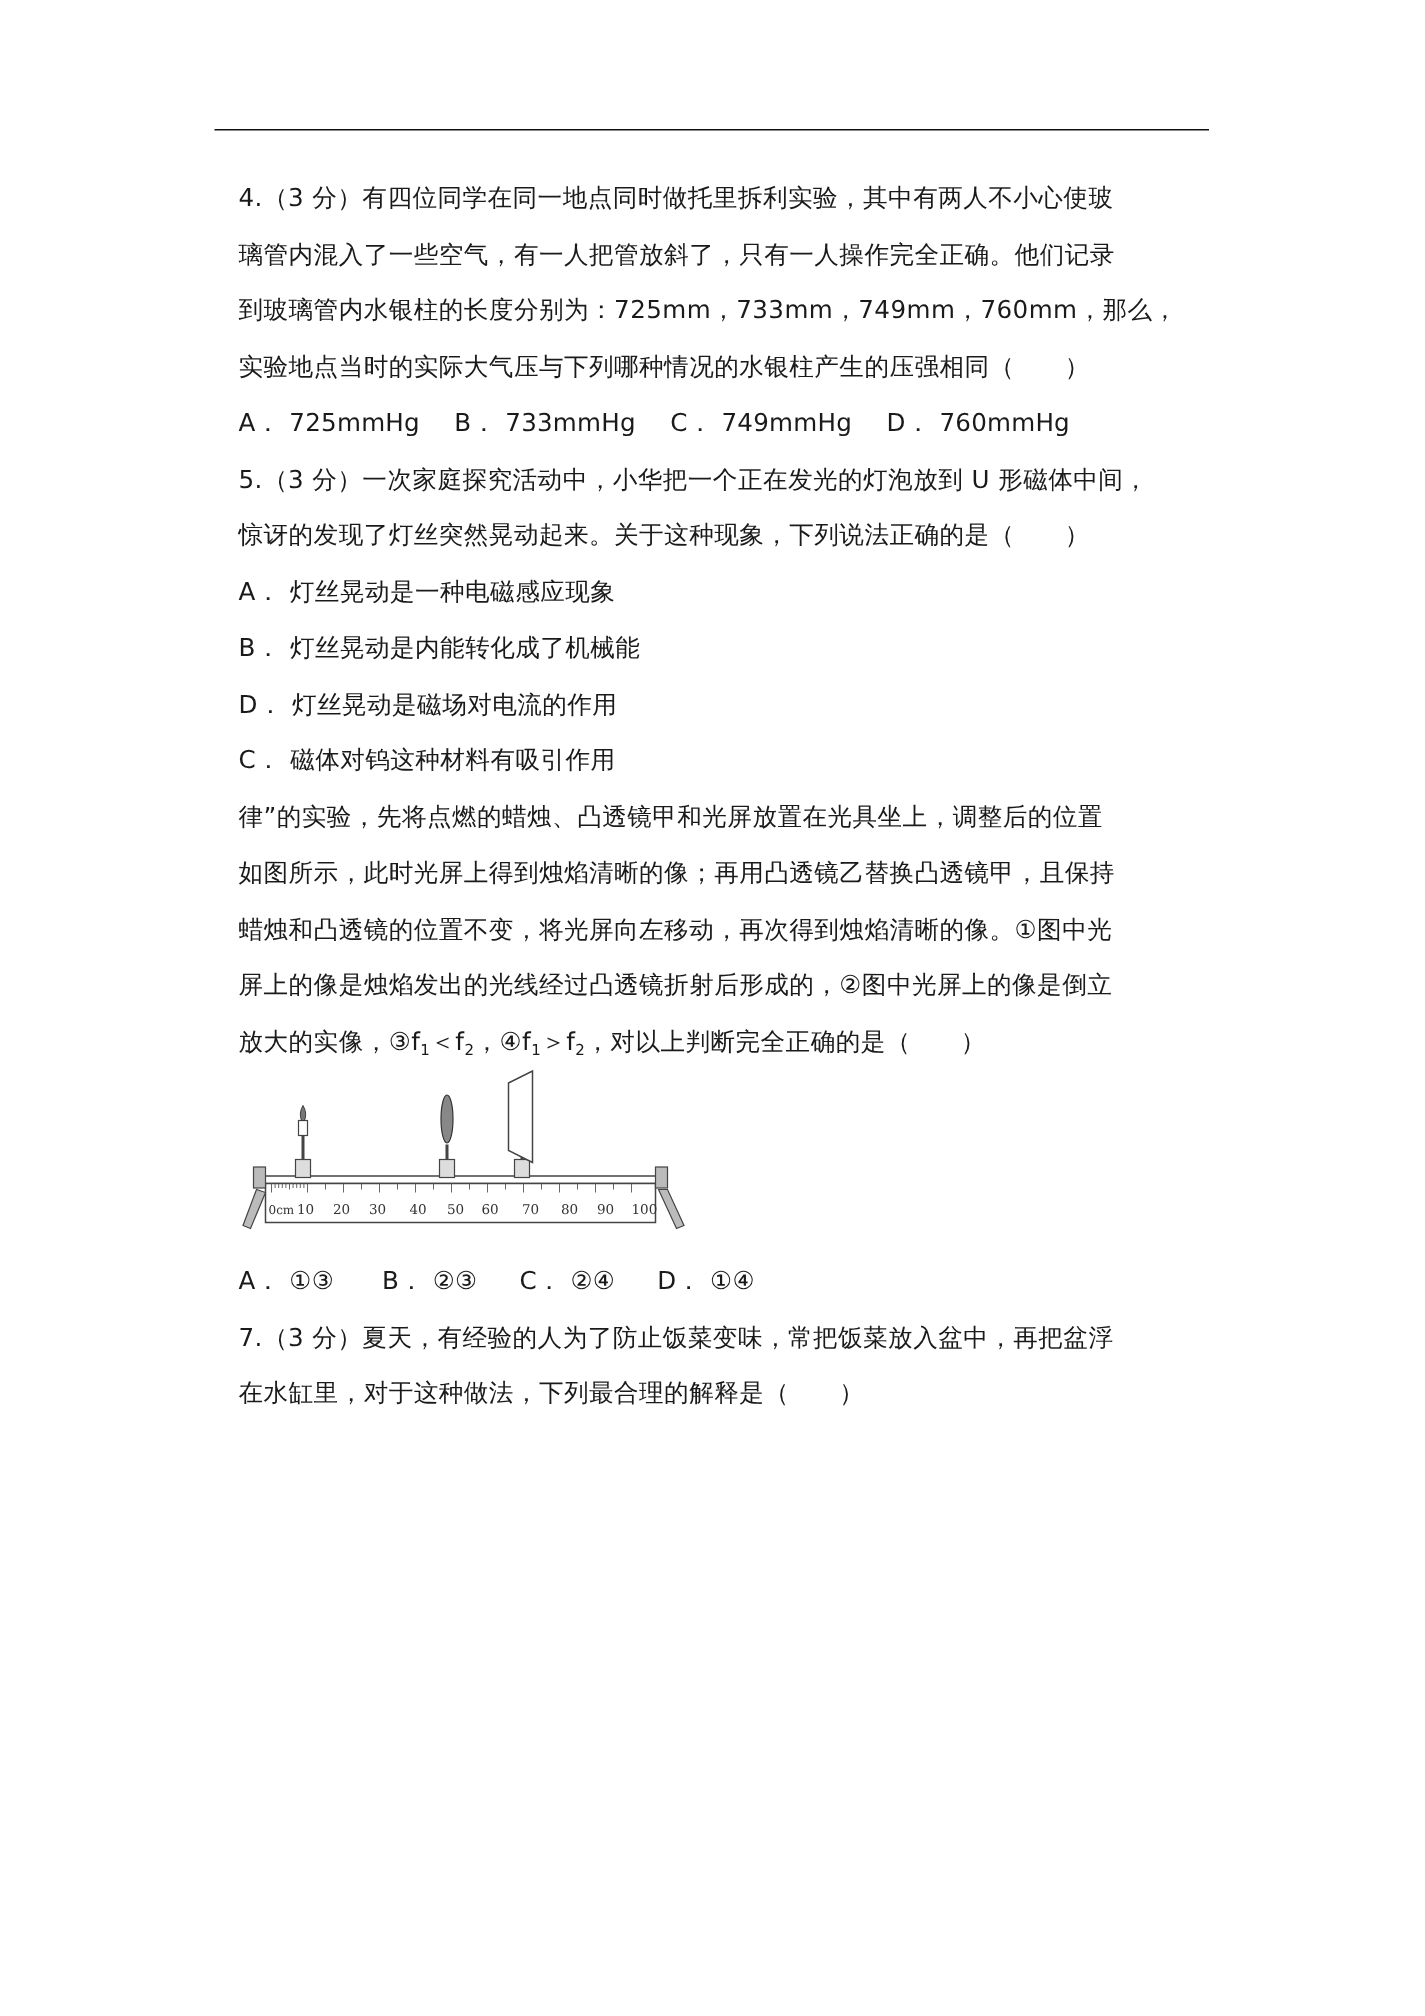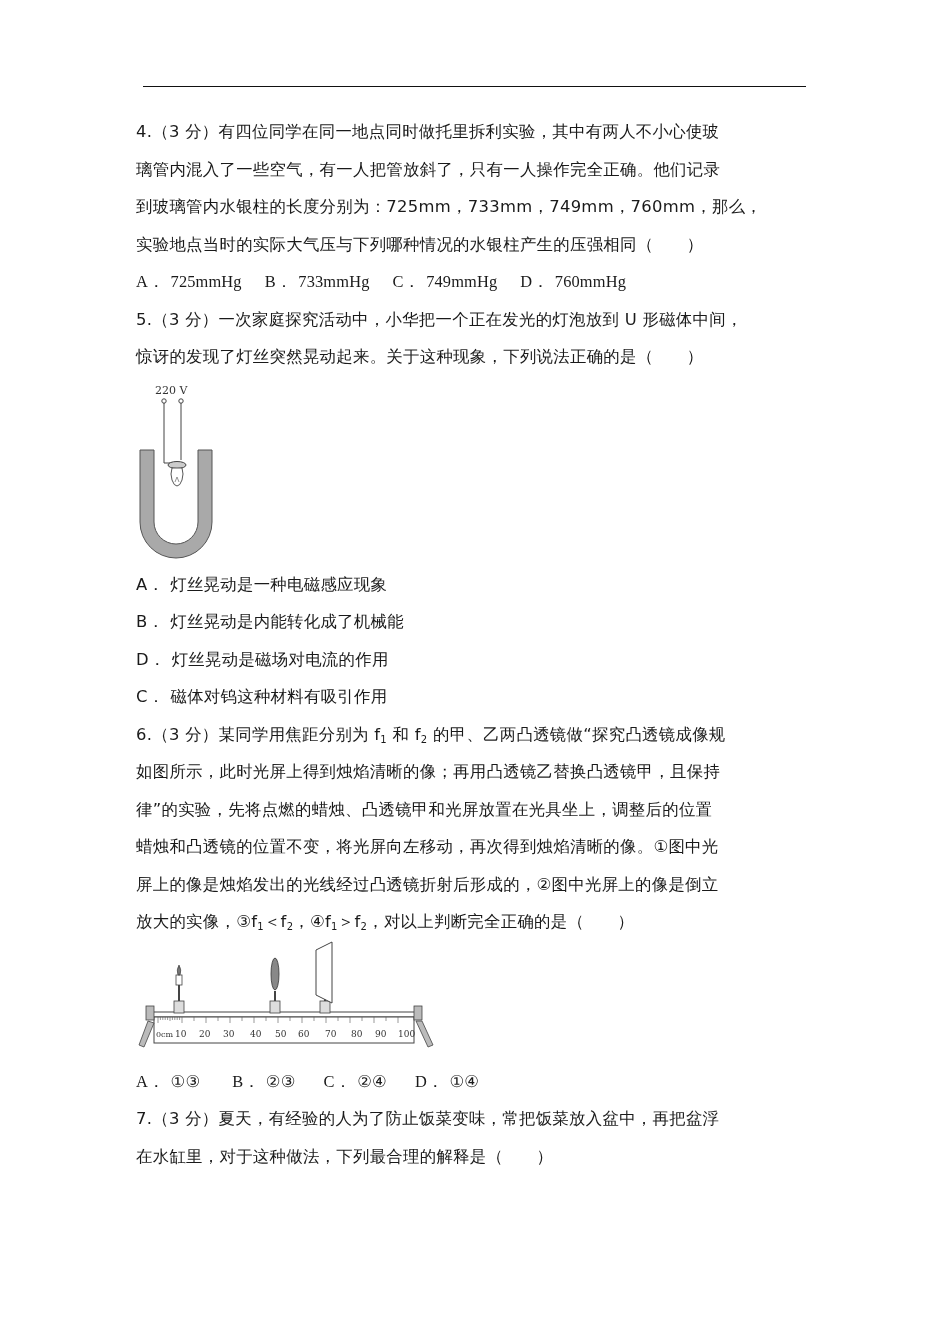--- a/index.html
+++ b/index.html
@@ -1,22 +1,22 @@
 <!DOCTYPE html>
 <html><head>
   <meta charset="utf-8">
   <style>
     html, body { margin: 0; padding: 0; background: #ffffff; }
     body { width: 950px; height: 1344px; position: relative; overflow: hidden;
       font-family: "DejaVu Sans", "Liberation Sans", sans-serif; color: #1a1a1a; }
     .rule { position: absolute; left: 143px; top: 86px; width: 663px; height: 0; border-top: 1.5px solid #111; }
-    .page { position: absolute; left: 136px; top: 113px; width: 665px; }
+    .page { position: absolute; left: 159px; top: 113px; width: 665px; }
     .line { height: 37.5px; line-height: 37.5px; font-size: 16.4px; white-space: nowrap; letter-spacing: 0.15px; }
     .opts { display: flex; gap: 0; }
-    .opt { margin-right: 23px; font-family: Liberation Serif, serif; }
+    .opt { margin-right: 23px; }
     .opt-label { margin-right: 6px; }
     sub { font-size: 10px; vertical-align: -3px; line-height: 0; }
     .fig1 { width: 120px; height: 180px; margin: 6px 0 4px 0; position: relative; }
     .fig2 { width: 300px; height: 122px; margin: 0; position: relative; }
     .stem { letter-spacing: 0.3px; }
     .fig-label { font-family: "DejaVu Serif", "Liberation Serif", serif; font-size: 11px; fill: #333; }
   </style>
 </head>
 <body>
 
@@ -34,50 +34,30 @@
       <span class="opt"><span class="opt-label">B．</span><span>733mmHg</span></span>
       <span class="opt"><span class="opt-label">C．</span><span>749mmHg</span></span>
       <span class="opt"><span class="opt-label">D．</span><span>760mmHg</span></span>
     </div>
   </div>
 
   <div>
     <div class="line stem"><span>5</span>.<span>（3 分）</span><span>一次家庭探究活动中，小华把一个正在发光的灯泡放到 U 形磁体中间，</span></div>
     <div class="line stem">惊讶的发现了灯丝突然晃动起来。关于这种现象，下列说法正确的是（　　）</div>
 
-    <div class="fig1">
-      <svg width="120" height="180" viewBox="0 0 120 180">
-        <text x="19" y="12" class="fig-label">220 V</text>
-
-        <circle cx="28" cy="19" r="2.2" fill="none" stroke="#444" stroke-width="1"></circle>
-        <circle cx="45" cy="19" r="2.2" fill="none" stroke="#444" stroke-width="1"></circle>
-
-        <line x1="28" y1="21" x2="28" y2="81" stroke="#444" stroke-width="1"></line>
-        <line x1="28" y1="81" x2="39" y2="81" stroke="#444" stroke-width="1"></line>
-        <line x1="45" y1="21" x2="45" y2="78" stroke="#444" stroke-width="1"></line>
-
-        <path d="M4,68 L18,68 L18,140 A22,22 0 0 0 62,140 L62,68 L76,68 L76,140 A36,36 0 0 1 4,140 Z" fill="#a9a9a9" stroke="#555" stroke-width="1"></path>
-
-        <ellipse cx="41" cy="83" rx="9" ry="3.5" fill="#ccc" stroke="#444" stroke-width="1"></ellipse>
-
-        <path d="M36,86 Q34,92 36,98 Q38,104 41,104 Q44,104 46,98 Q48,92 46,86 Z" fill="#fff" stroke="#444" stroke-width="0.9"></path>
-        <path d="M39,100 L41,95 L43,100" fill="none" stroke="#666" stroke-width="0.7"></path>
-      </svg>
-    </div>
 
     <div class="line stem"><span class="opt-label">A．</span><span>灯丝晃动是一种电磁感应现象</span></div>
     <div class="line stem"><span class="opt-label">B．</span><span>灯丝晃动是内能转化成了机械能</span></div>
     <div class="line stem"><span class="opt-label">D．</span><span>灯丝晃动是磁场对电流的作用</span></div>
     <div class="line stem"><span class="opt-label">C．</span><span>磁体对钨这种材料有吸引作用</span></div>
   </div>
 
   <div>
-    <div class="line stem"><span>6</span>.<span>（3 分）</span><span>某同学用焦距分别为 f</span><sub>1</sub><span> 和 f</span><sub>2</sub><span> 的甲、乙两凸透镜做“探究凸透镜成像规</span></div>
+    <div class="line stem">律”的实验，先将点燃的蜡烛、凸透镜甲和光屏放置在光具坐上，调整后的位置</div>
     <div class="line stem">如图所示，此时光屏上得到烛焰清晰的像；再用凸透镜乙替换凸透镜甲，且保持</div>
-    <div class="line stem">律”的实验，先将点燃的蜡烛、凸透镜甲和光屏放置在光具坐上，调整后的位置</div>
     <div class="line stem">蜡烛和凸透镜的位置不变，将光屏向左移动，再次得到烛焰清晰的像。①图中光</div>
     <div class="line stem">屏上的像是烛焰发出的光线经过凸透镜折射后形成的，②图中光屏上的像是倒立</div>
     <div class="line stem"><span>放大的实像，③f</span><sub>1</sub><span>＜f</span><sub>2</sub><span>，④f</span><sub>1</sub><span>＞f</span><sub>2</sub><span>，对以上判断完全正确的是（　　）</span></div>
 
     <div class="fig2">
       <svg width="300" height="122" viewBox="0 0 300 122">
 
         <rect x="14" y="71" width="268" height="5" fill="#fff" stroke="#444" stroke-width="1"></rect>
 
         <rect x="18" y="76" width="260" height="26" fill="#fff" stroke="#444" stroke-width="1"></rect>

